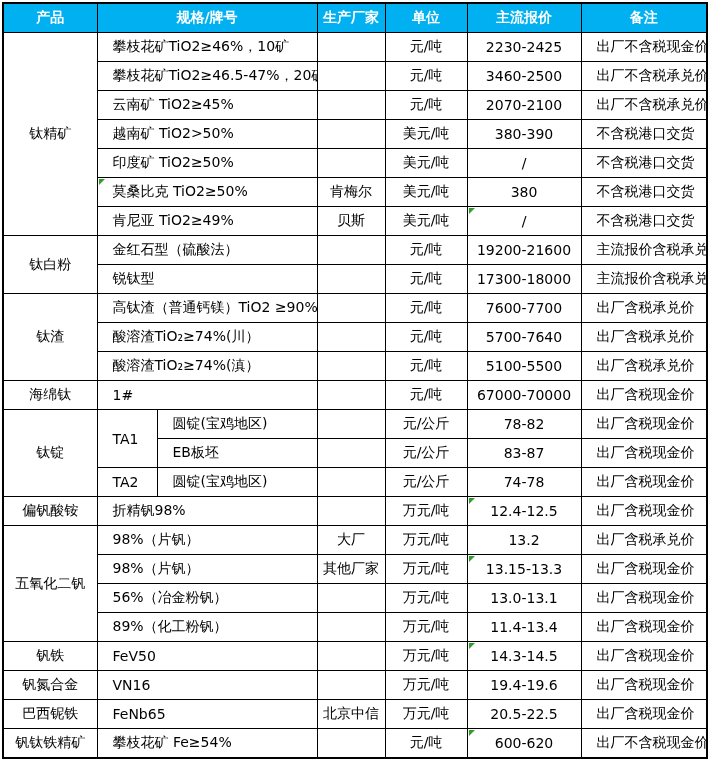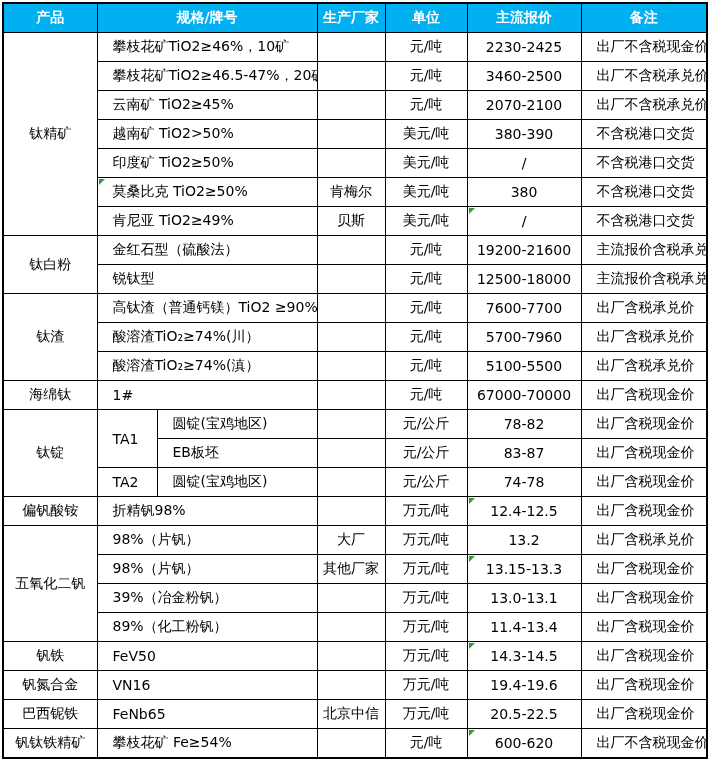--- a/index.html
+++ b/index.html
@@ -126,36 +126,36 @@
         <td class="cell-left" colspan="2">金红石型（硫酸法）</td>
         <td></td>
         <td>元/吨</td>
         <td>19200-21600</td>
         <td class="cell-left">主流报价含税承兑</td>
       </tr>
       <tr>
         <td class="cell-left" colspan="2">锐钛型</td>
         <td></td>
         <td>元/吨</td>
-        <td>12500-18000</td>
+        <td>17300-18000</td>
         <td class="cell-left">主流报价含税承兑</td>
       </tr>
       <tr>
         <td rowspan="3">钛渣</td>
         <td class="cell-left" colspan="2">高钛渣（普通钙镁）TiO2 ≥90%</td>
         <td></td>
         <td>元/吨</td>
         <td>7600-7700</td>
         <td class="cell-left">出厂含税承兑价</td>
       </tr>
       <tr>
         <td class="cell-left" colspan="2">酸溶渣TiO₂≥74%(川）</td>
         <td></td>
         <td>元/吨</td>
-        <td>5700-7960</td>
+        <td>5700-7640</td>
         <td class="cell-left">出厂含税承兑价</td>
       </tr>
       <tr>
         <td class="cell-left" colspan="2">酸溶渣TiO₂≥74%(滇）</td>
         <td></td>
         <td>元/吨</td>
         <td>5100-5500</td>
         <td class="cell-left">出厂含税承兑价</td>
       </tr>
       <tr>
@@ -207,21 +207,21 @@
         <td class="cell-left">出厂含税承兑价</td>
       </tr>
       <tr>
         <td class="cell-left" colspan="2">98%（片钒）</td>
         <td>其他厂家</td>
         <td>万元/吨</td>
         <td>13.15-13.3<span class="marker"></span></td>
         <td class="cell-left">出厂含税现金价</td>
       </tr>
       <tr>
-        <td class="cell-left" colspan="2">39%（冶金粉钒）</td>
+        <td class="cell-left" colspan="2">56%（冶金粉钒）</td>
         <td></td>
         <td>万元/吨</td>
         <td>13.0-13.1</td>
         <td class="cell-left">出厂含税现金价</td>
       </tr>
       <tr>
         <td class="cell-left" colspan="2">89%（化工粉钒）</td>
         <td></td>
         <td>万元/吨</td>
         <td>11.4-13.4</td>

